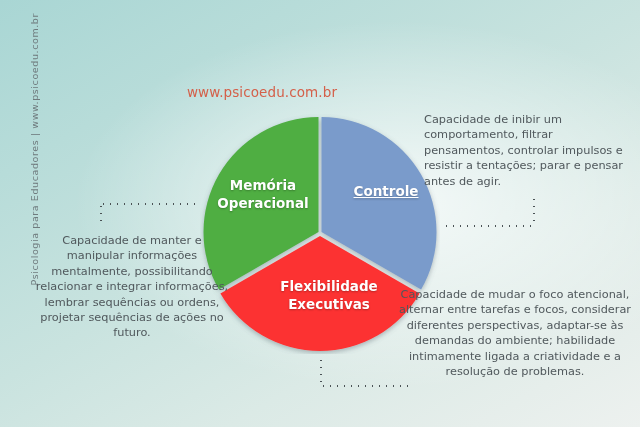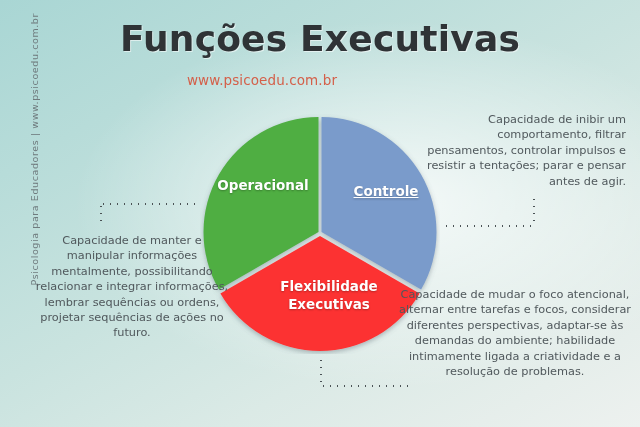--- a/index.html
+++ b/index.html
@@ -31,21 +31,21 @@
     width: 640px;
     text-align: center;
     font-size: 36px;
     font-weight: bold;
     letter-spacing: 0.2px;
     color: #2f3336;
     text-shadow: 1px 1px 0 rgba(255,255,255,0.55);
   }
   .subtitle {
     position: absolute;
-    top: 72px;
+    top: 84px;
     left: 0;
     width: 524px;
     text-align: center;
     font-size: 13.5px;
     color: #d4604a;
     letter-spacing: 0.1px;
   }
 
   
   .side-credit {
@@ -88,21 +88,21 @@
 
   
   .desc {
     position: absolute;
     font-size: 11.3px;
     line-height: 15.4px;
     color: #50585c;
   }
   #desc-controle {
     left: 424px; top: 112px; width: 202px;
-    text-align: right;
+    text-align: left;
   }
   #desc-memoria {
     left: 34px; top: 233px; width: 196px;
     text-align: center;
   }
   #desc-flex {
     left: 396px; top: 287px; width: 238px;
     text-align: center;
   }
 
@@ -129,21 +129,20 @@
   #conn-ctrl-v { left: 533px; top: 196px; height: 31px; }
 
   #conn-flex-h { left: 320px; top: 385px; width: 94px; }
   #conn-flex-v { left: 320px; top: 357px; height: 30px; }
 </style>
 </head>
 <body>
 
 <div id="infographic">
 
-  <div class="title">Funções Executivas</div>
 
   <div class="subtitle">www.psicoedu.com.br</div>
 
   <div class="side-credit">Psicologia para Educadores | www.psicoedu.com.br</div>
 
   <svg id="pie-chart" viewBox="0 0 240 240">
     <defs>
       <filter id="pieShadow" x="-25%" y="-25%" width="150%" height="150%">
         <feDropShadow dx="0" dy="2" stdDeviation="2.4" flood-color="#53636a" flood-opacity="0.42"></feDropShadow>
       </filter>
@@ -152,20 +151,21 @@
 
       <path id="slice-controle" d="M 121.5 118 L 121.5 3 A 115 115 0 0 1 221.1 175.5 Z" fill="#7A9BCB"></path>
 
       <path id="slice-flex" d="M 120 122 L 219.6 179.5 A 115 115 0 0 1 20.4 179.5 Z" fill="#FC3232"></path>
 
       <path id="slice-memoria" d="M 118.5 118 L 18.9 175.5 A 115 115 0 0 1 118.5 3 Z" fill="#4FAE42"></path>
     </g>
   </svg>
 
   <div class="slice-label" id="label-memoria">
+    <div>Memória</div>
     <div>Operacional</div>
   </div>
 
   <div class="slice-label" id="label-controle">
     <div>Controle</div>
   </div>
 
   <div class="slice-label" id="label-flex">
     <div>Flexibilidade</div>
     <div>Executivas</div>

